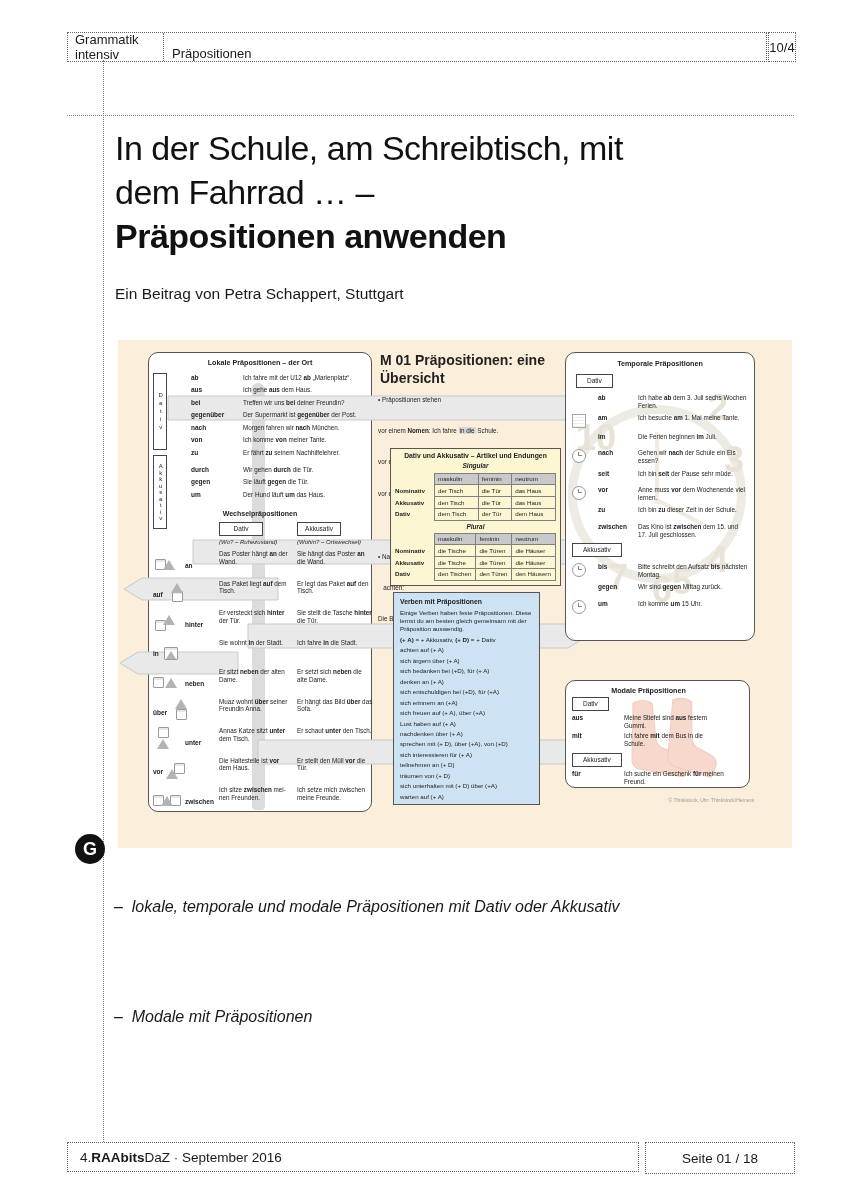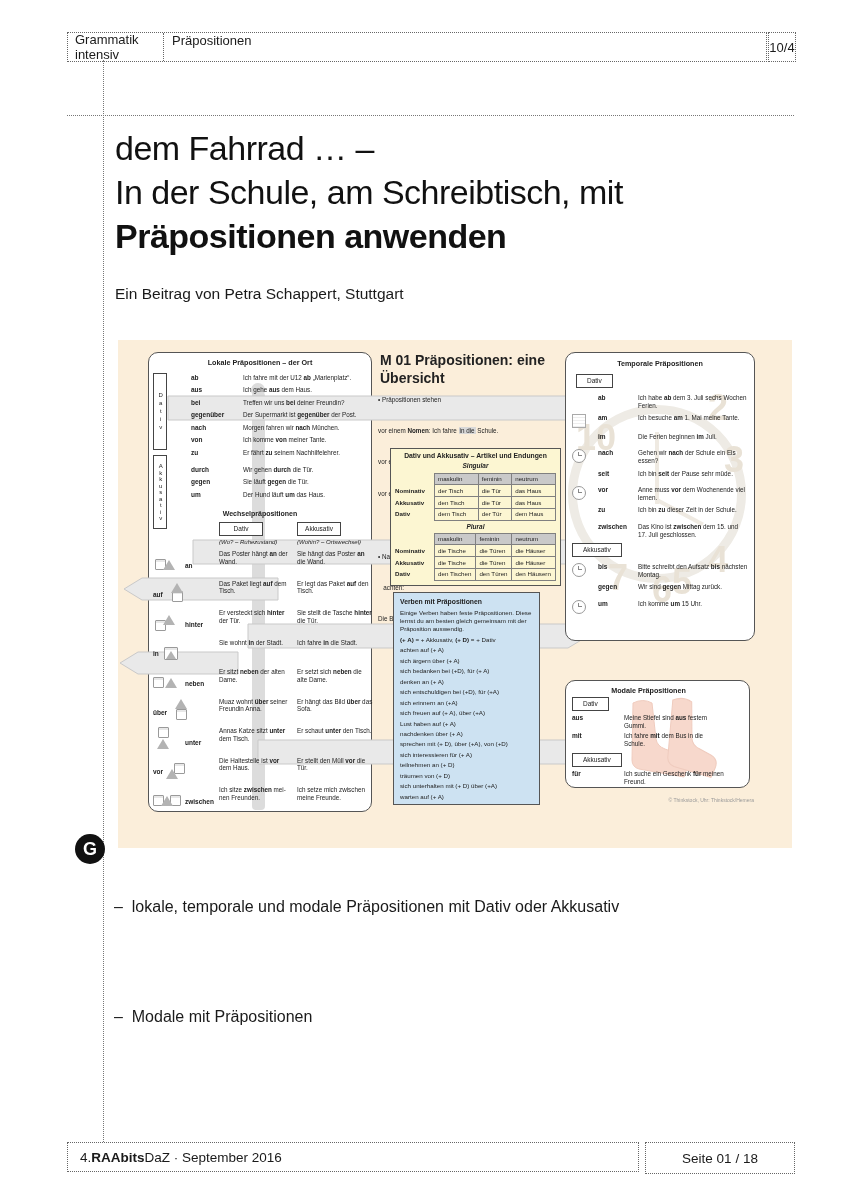--- a/index.html
+++ b/index.html
@@ -1,36 +1,36 @@
 <!DOCTYPE html>
 <html><head>
 <meta charset="utf-8">
 <style>
   html,body{margin:0;padding:0;background:#fff;}
   .page{position:relative;width:848px;height:1200px;background:#fff;overflow:hidden;
         font-family:"Liberation Sans",sans-serif;color:#1a1a1a;}
   .abs{position:absolute;}
   .dotted{border:1px dotted #666;}
   
-  .hdr-box{left:67px;top:32px;width:698px;height:28px;display:flex;align-items:flex-start;font-size:13px;}
+  .hdr-box{left:67px;top:32px;width:698px;height:28px;display:flex;align-items:flex-end;font-size:13px;}
   .hdr-cell-l{width:88px;padding-left:7px;height:100%;display:flex;align-items:center;border-right:1px dotted #666;}
   .hdr-cell-m{padding-left:8px;}
   .hdr-box-r{left:768px;top:32px;width:26px;height:28px;display:flex;align-items:center;justify-content:center;font-size:13px;}
   .vline{left:103px;top:60px;height:1082px;width:0;border-left:1px dotted #777;}
   .hline{left:67px;top:115px;width:727px;height:0;border-top:1px dotted #777;}
   .ftr-l{left:67px;top:1142px;width:572px;height:30px;display:flex;align-items:center;padding-left:12px;font-size:13.5px;box-sizing:border-box;}
   .ftr-r{left:645px;top:1142px;width:148px;height:30px;display:flex;align-items:center;justify-content:center;font-size:13.5px;}
   
   .title{left:115px;top:126px;font-size:34px;line-height:44px;letter-spacing:-0.5px;color:#111;}
   .title .bold{font-weight:bold;}
   .byline{left:115px;top:283px;font-size:15.5px;line-height:21px;}
   
   .g-badge{left:75px;top:834px;width:30px;height:30px;border-radius:50%;background:#111;color:#fff;
            display:flex;align-items:center;justify-content:center;font-weight:bold;font-size:18px;}
-  .g-list{left:114px;top:830px;font-size:16px;line-height:22px;white-space:pre-wrap;}
+  .g-list{left:114px;top:830px;font-size:16px;line-height:22px;white-space:pre-wrap;font-style:italic;}
   
   .preview{left:118px;top:340px;width:674px;height:508px;background:#fbeeda;overflow:hidden;font-size:6.3px;line-height:1.25;color:#222;}
   .preview b{font-weight:bold;}
   mark{background:#d8d8d8;color:inherit;padding:0 1px;}
   .roundbox{background:#fff;border:1px solid #555;border-radius:10px;box-sizing:border-box;}
   .boxtitle{font-weight:bold;font-size:7.2px;text-align:center;}
   .caselabel{display:inline-block;border:1px solid #444;background:#fff;font-size:6.5px;padding:2px 10px;}
   
   .left-bg{left:30px;top:12px;width:224px;height:460px;}
   .left-content{left:30px;top:12px;width:224px;height:460px;box-sizing:border-box;padding:6px 5px 0 5px;}
@@ -108,22 +108,22 @@
 
   <div class="abs dotted hdr-box">
     <div class="hdr-cell-l">Grammatik intensiv</div>
     <div class="hdr-cell-m">Präpositionen</div>
   </div>
   <div class="abs dotted hdr-box-r">10/4</div>
   <div class="abs vline"></div>
   <div class="abs hline"></div>
 
   <div class="abs title">
+    <div>In der Schule, am Schreibtisch, mit</div>
     <div>dem Fahrrad … –</div>
-    <div>In der Schule, am Schreibtisch, mit</div>
     <div class="bold">Präpositionen anwenden</div>
   </div>
   <div class="abs byline">
     <div>Ein Beitrag von Petra Schappert, Stuttgart</div>
   </div>
 
   <div class="abs preview">
 
     <div class="abs roundbox left-bg"></div>
 

